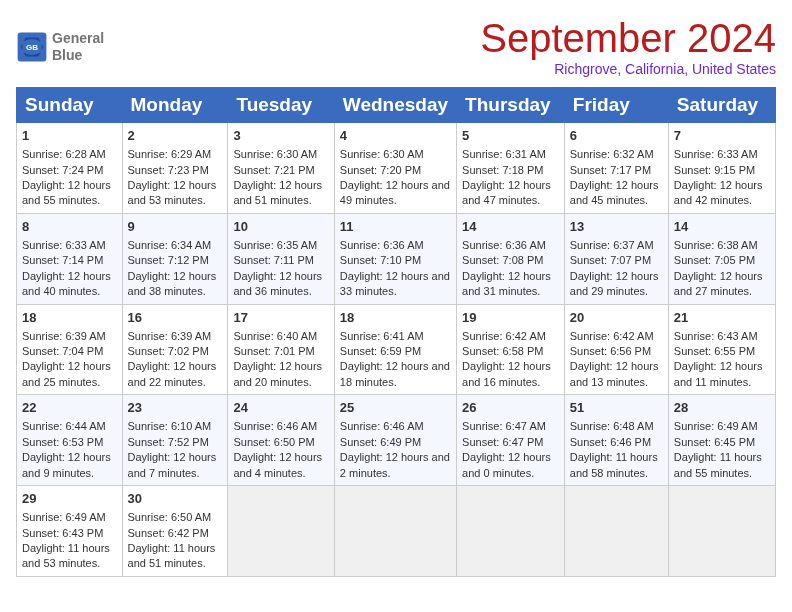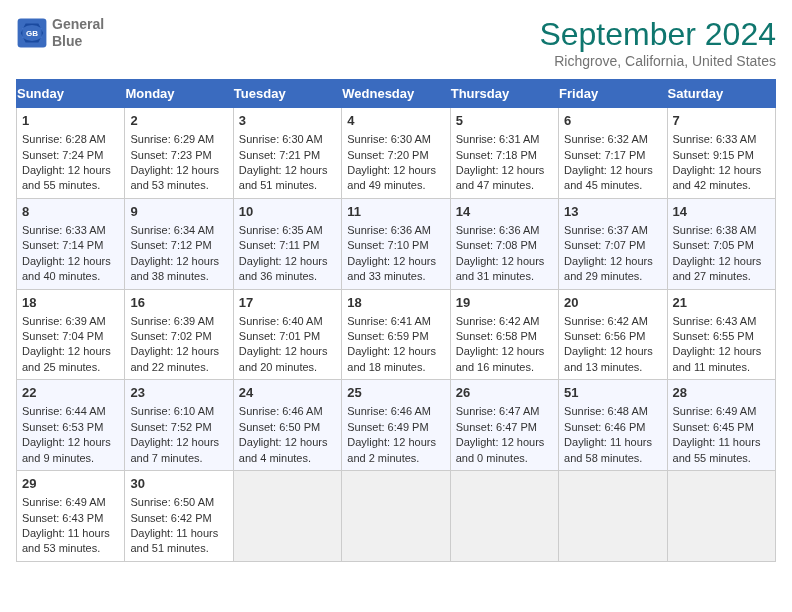--- a/index.html
+++ b/index.html
@@ -6,21 +6,21 @@
     body {
       font-family: Arial, sans-serif;
       background: #fff;
       width: 792px;
       min-height: 612px;
       padding: 16px;
     }
     .header-area {
       display: flex;
       justify-content: space-between;
-      align-items: flex-start;
+      align-items: center;
       margin-bottom: 10px;
     }
     .logo {
       display: flex;
       align-items: center;
       gap: 4px;
     }
     .logo-text {
       font-size: 14px;
       font-weight: bold;
@@ -28,40 +28,40 @@
       line-height: 1.2;
     }
     .logo-icon {
       width: 32px;
       height: 32px;
     }
     .title-area {
       text-align: right;
     }
     .month-title {
-      font-size: 32px;
+      font-size: 40px;
       font-weight: normal;
-      color: #0f766e;
+      color: #b91c1c;
     }
     .location {
       font-size: 14px;
-      color: #737373;
+      color: #6d28d9;
     }
     .calendar {
       width: 100%;
       border-collapse: collapse;
       font-size: 11px;
     }
     .calendar thead th {
       background-color: #3a6bbf;
       color: #fff;
-      padding: 6px 0;
+      padding: 6px 8px;
       text-align: left;
       font-weight: bold;
-      font-size: 13px;
+      font-size: 19px;
       border: 1px solid #3a6bbf;
     }
     .calendar tbody td {
       vertical-align: top;
       padding: 4px 5px;
       border: 1px solid #ccc;
       height: 80px;
       width: calc(100%/7);
       color: #333;
       line-height: 1.4;

